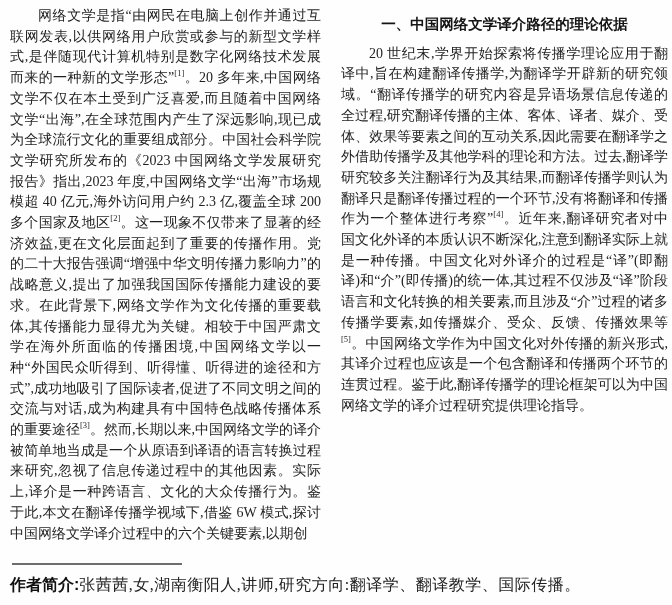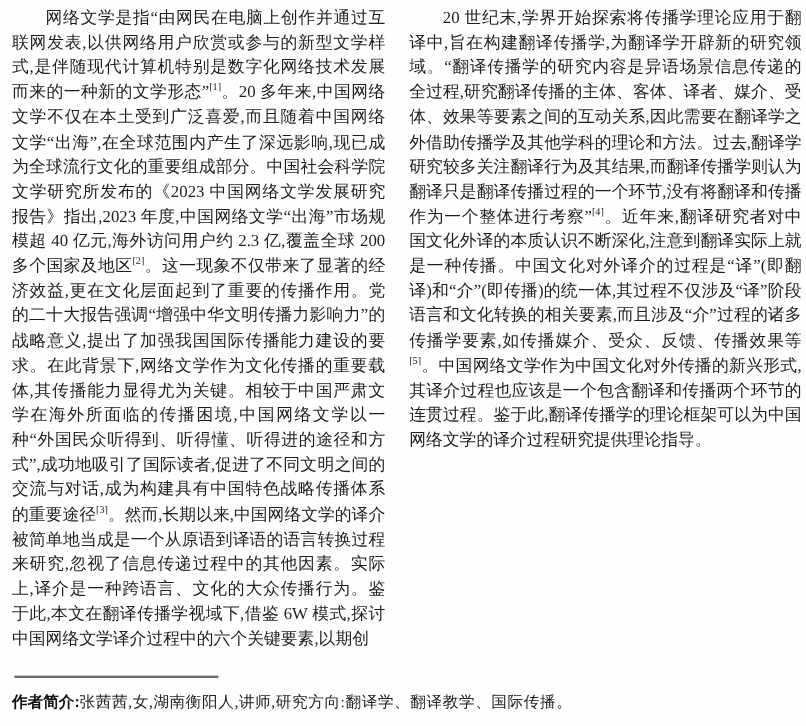--- a/index.html
+++ b/index.html
@@ -61,21 +61,21 @@
     top: 563px;
   }
   .footnote-rule {
     width: 170px;
     height: 2px;
     background: var(--rule-color);
     margin: 0 0 11px 2px;
   }
   .bio {
     margin: 0;
-    font-size: 13px;
+    font-size: 16px;
     line-height: 17px;
     white-space: nowrap;
   }
   .bio-label {
     font-family: "Liberation Sans", "DejaVu Sans", sans-serif;
     font-weight: 700;
     color: #111;
   }
   .bio-text {
     font-family: "Liberation Serif", "DejaVu Serif", serif;
@@ -86,20 +86,21 @@
 </head>
 <body>
 
 <div class="page">
 
   <div class="col col-left">
     <p class="para indent"><span>网络文学是指“由网民在电脑上创作并通过互联网发表,以供网络用户欣赏或参与的新型文学样式,是伴随现代计算机特别是数字化网络技术发展而来的一种新的文学形态”</span><sup class="cite">[1]</sup><span>。20 多年来,中国网络文学不仅在本土受到广泛喜爱,而且随着中国网络文学“出海”,在全球范围内产生了深远影响,现已成为全球流行文化的重要组成部分。中国社会科学院文学研究所发布的《2023 中国网络文学发展研究报告》指出,2023 年度,中国网络文学“出海”市场规模超 40 亿元,海外访问用户约 2.3 亿,覆盖全球 200 多个国家及地区</span><sup class="cite">[2]</sup><span>。这一现象不仅带来了显著的经济效益,更在文化层面起到了重要的传播作用。党的二十大报告强调“增强中华文明传播力影响力”的战略意义,提出了加强我国国际传播能力建设的要求。在此背景下,网络文学作为文化传播的重要载体,其传播能力显得尤为关键。相较于中国严肃文学在海外所面临的传播困境,中国网络文学以一种“外国民众听得到、听得懂、听得进的途径和方式”,成功地吸引了国际读者,促进了不同文明之间的交流与对话,成为构建具有中国特色战略传播体系的重要途径</span><sup class="cite">[3]</sup><span>。然而,长期以来,中国网络文学的译介被简单地当成是一个从原语到译语的语言转换过程来研究,忽视了信息传递过程中的其他因素。实际上,译介是一种跨语言、文化的大众传播行为。鉴于此,本文在翻译传播学视域下,借鉴 6W 模式,探讨中国网络文学译介过程中的六个关键要素,以期创</span></p>
   </div>
 
   <div class="col col-right">
+    <h2 class="section-heading">一、中国网络文学译介路径的理论依据</h2>
     <p class="para indent"><span>20 世纪末,学界开始探索将传播学理论应用于翻译中,旨在构建翻译传播学,为翻译学开辟新的研究领域。“翻译传播学的研究内容是异语场景信息传递的全过程,研究翻译传播的主体、客体、译者、媒介、受体、效果等要素之间的互动关系,因此需要在翻译学之外借助传播学及其他学科的理论和方法。过去,翻译学研究较多关注翻译行为及其结果,而翻译传播学则认为翻译只是翻译传播过程的一个环节,没有将翻译和传播作为一个整体进行考察”</span><sup class="cite">[4]</sup><span>。近年来,翻译研究者对中国文化外译的本质认识不断深化,注意到翻译实际上就是一种传播。中国文化对外译介的过程是“译”(即翻译)和“介”(即传播)的统一体,其过程不仅涉及“译”阶段语言和文化转换的相关要素,而且涉及“介”过程的诸多传播学要素,如传播媒介、受众、反馈、传播效果等</span><sup class="cite">[5]</sup><span>。中国网络文学作为中国文化对外传播的新兴形式,其译介过程也应该是一个包含翻译和传播两个环节的连贯过程。鉴于此,翻译传播学的理论框架可以为中国网络文学的译介过程研究提供理论指导。</span></p>
   </div>
 
   <div class="footer">
     <div class="footnote-rule"></div>
     <p class="bio">
       <span class="bio-label">作者简介:</span><span class="bio-text">张茜茜,女,湖南衡阳人,讲师,研究方向:翻译学、翻译教学、国际传播。</span>
     </p>
   </div>
 

